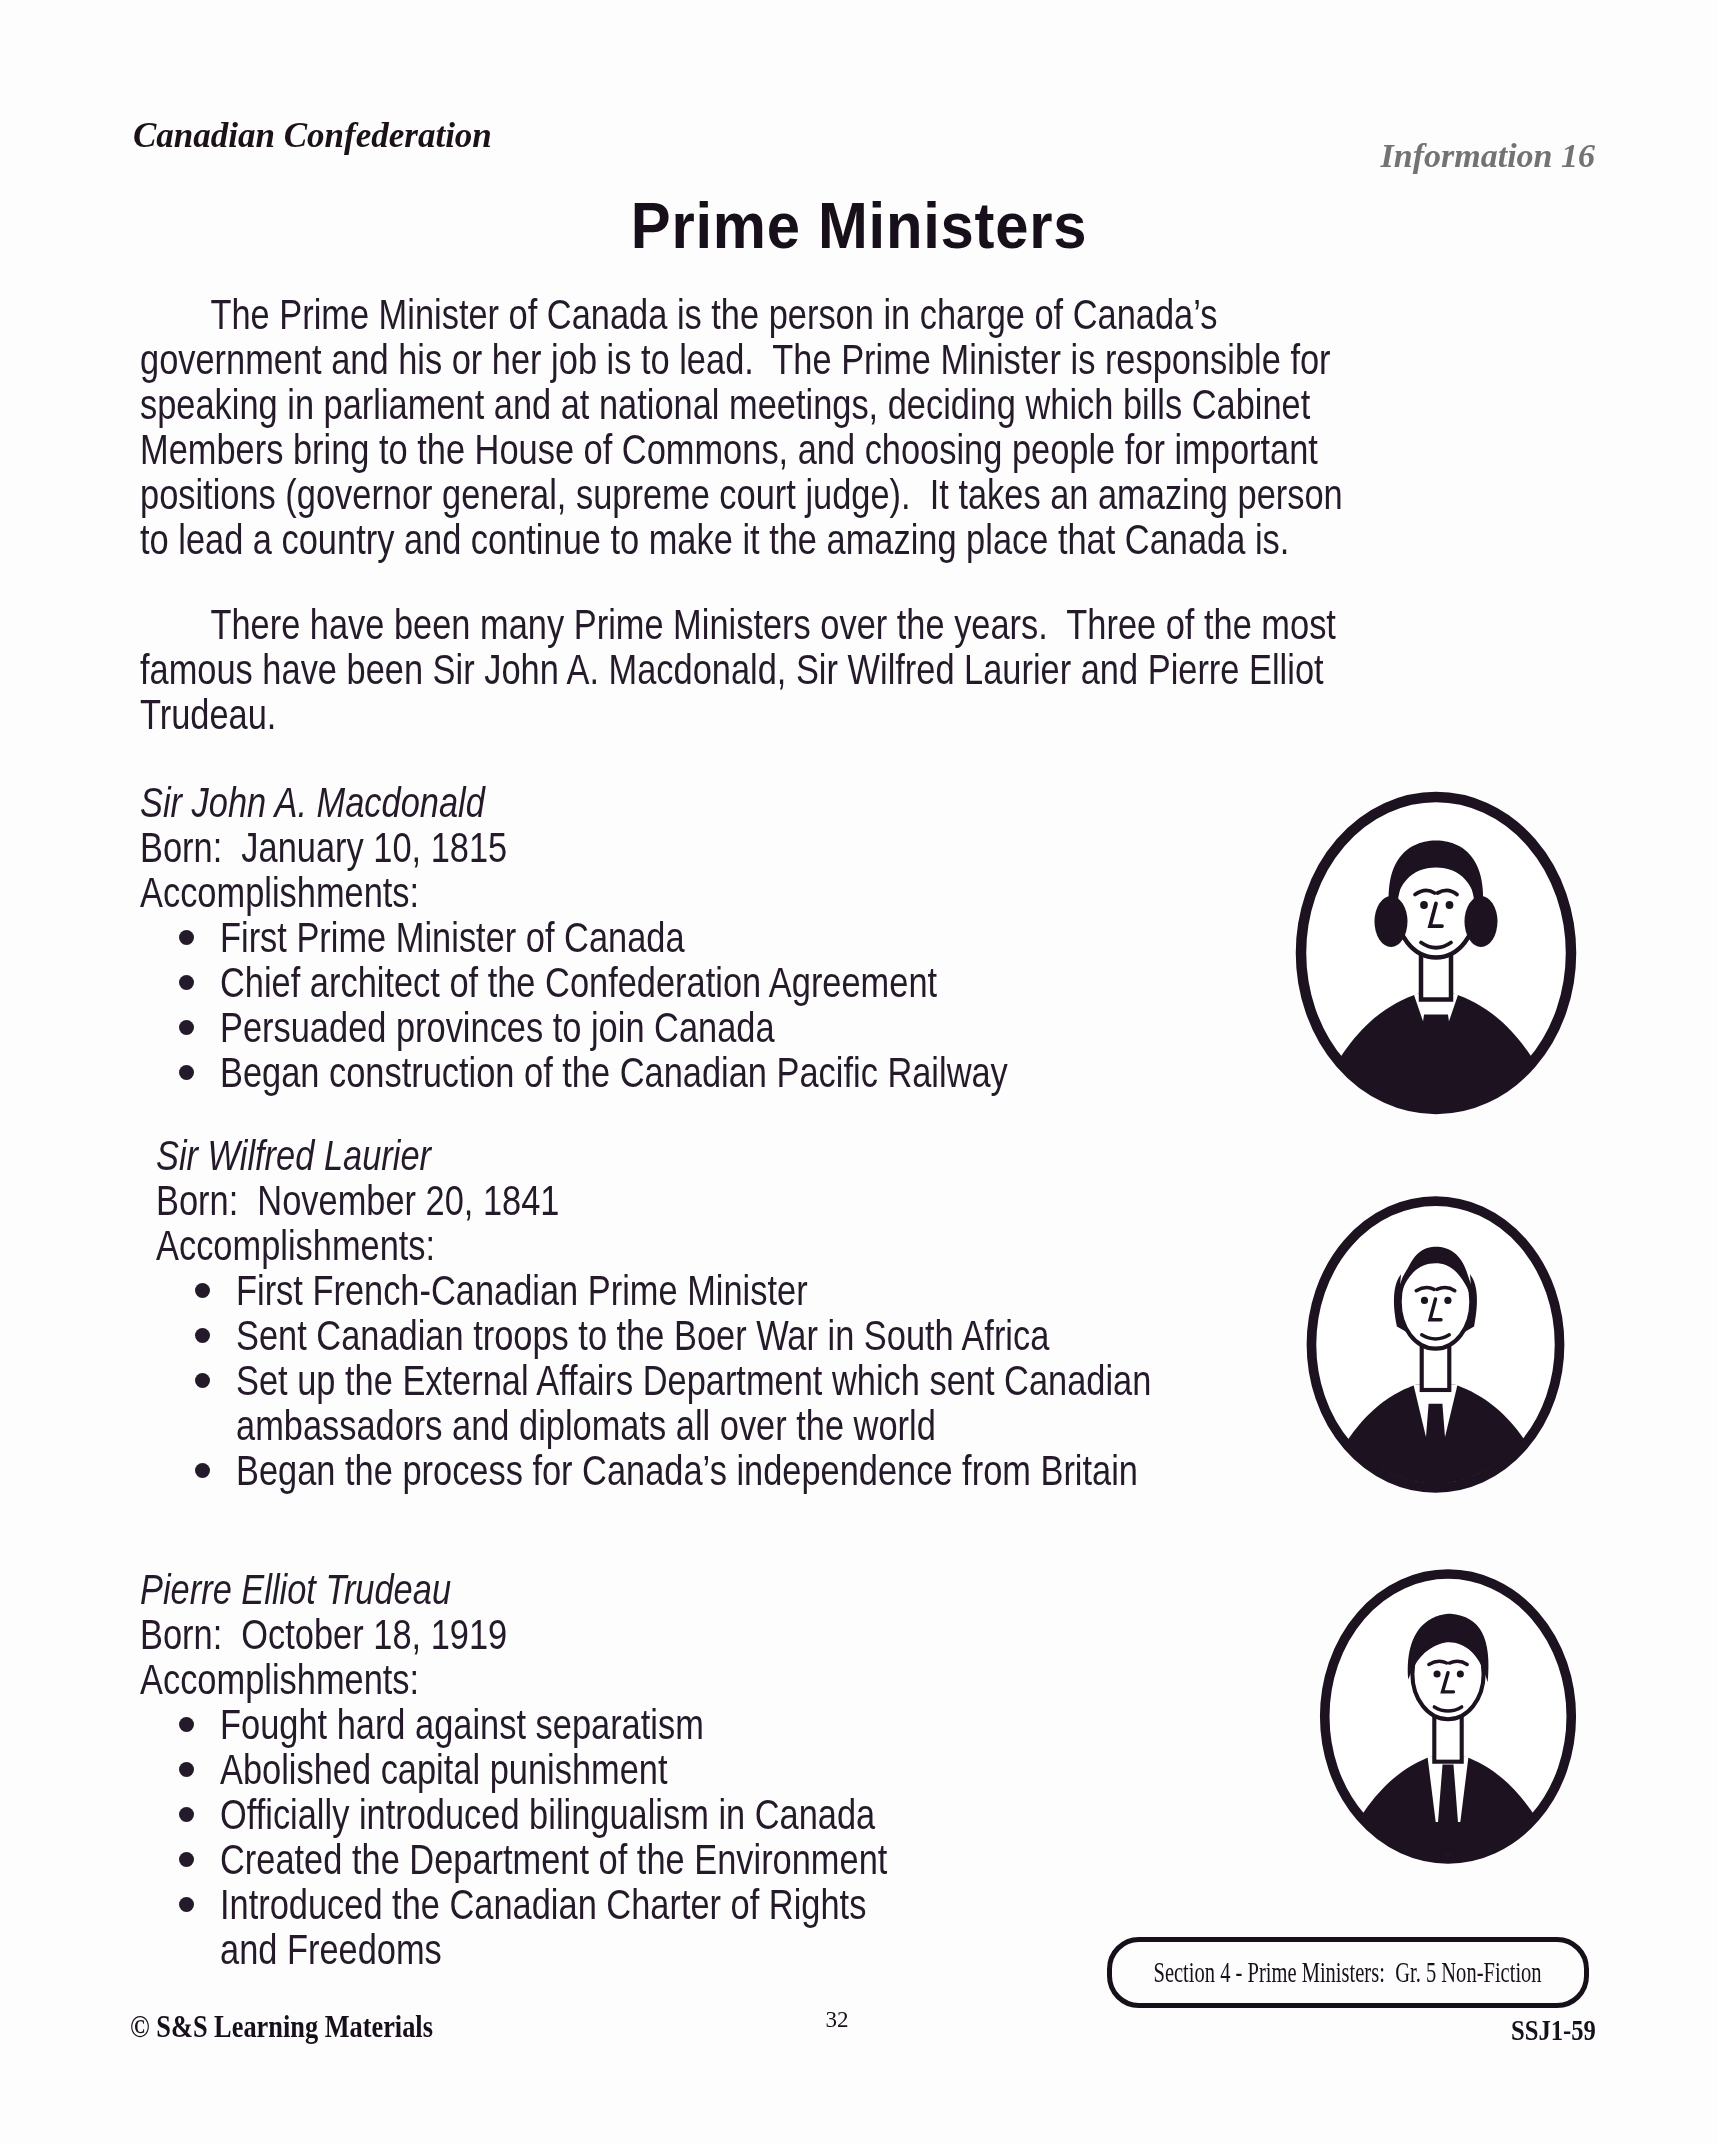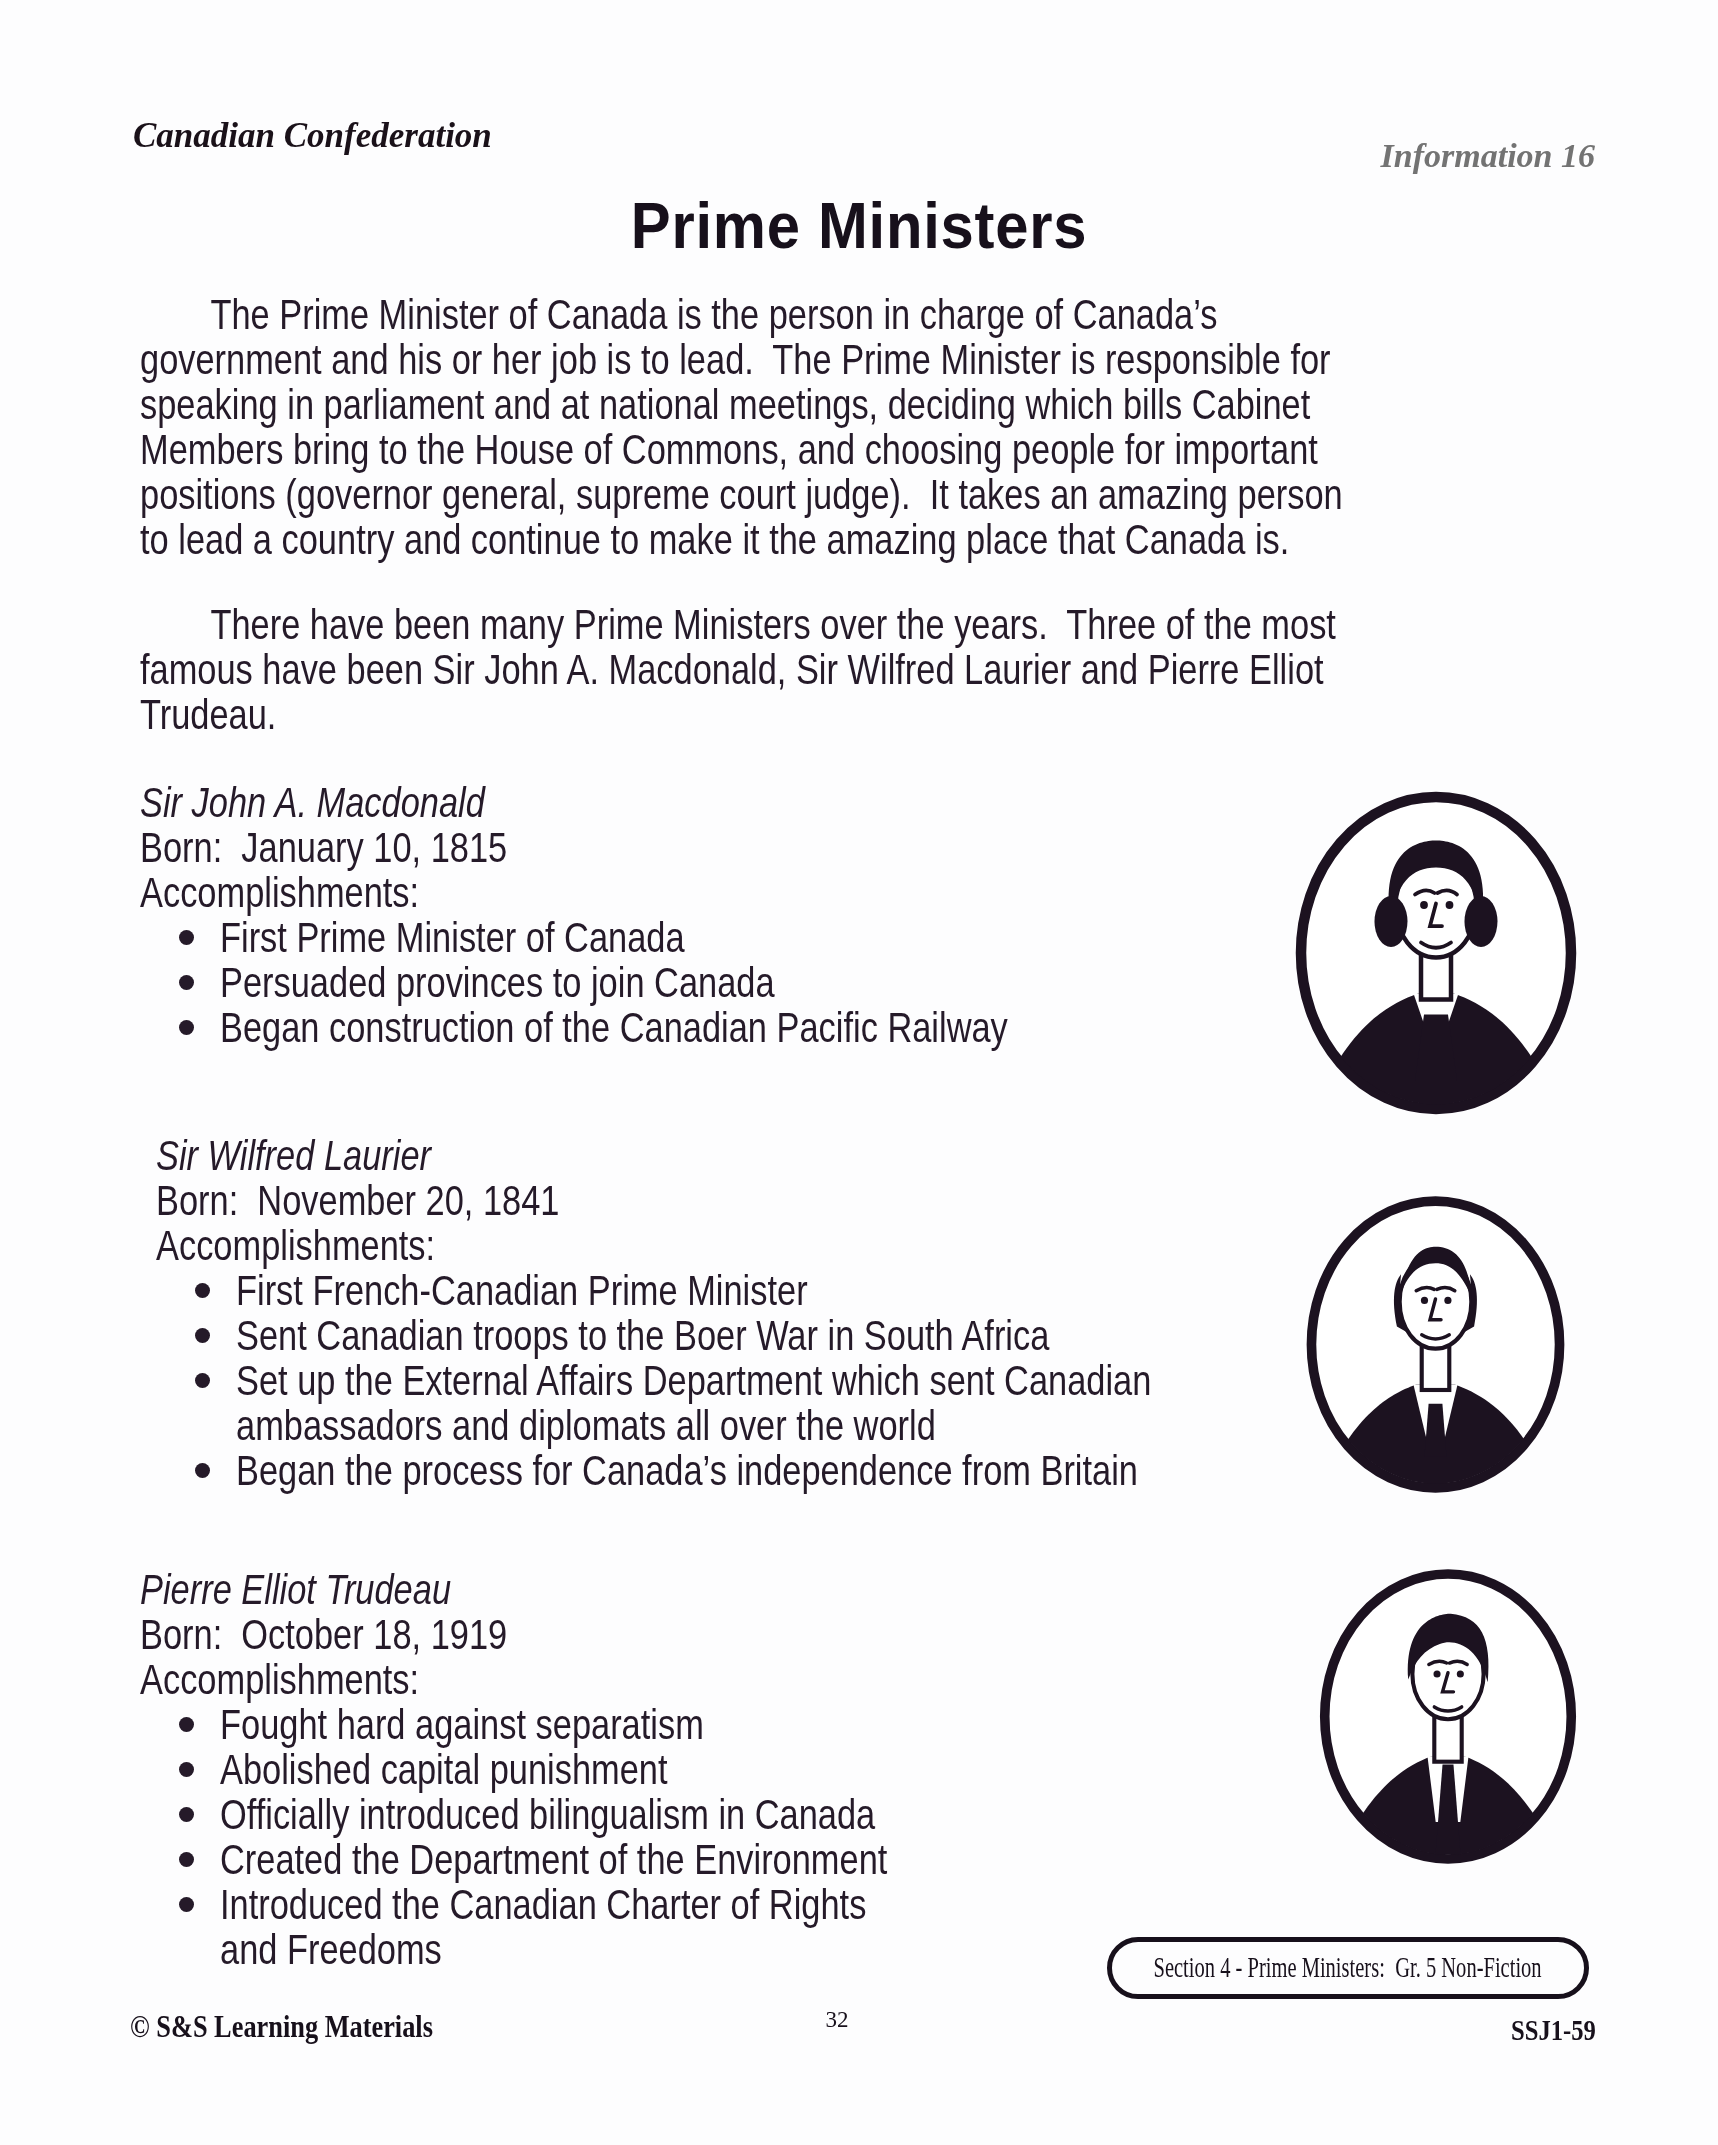--- a/index.html
+++ b/index.html
@@ -55,21 +55,21 @@
     width:15px;height:15px;border-radius:50%;
     background:#251a29;
   }
   
   .portrait{position:absolute;}
   #portrait-macdonald{left:1286px;top:780px;width:300px;height:346px;}
   #portrait-laurier{left:1282px;top:1186px;width:307px;height:317px;}
   #portrait-trudeau{left:1307px;top:1559px;width:282px;height:315px;}
   
   .badge{
-    position:absolute;left:1107px;top:1937px;width:482px;height:62px;
+    position:absolute;left:1107px;top:1937px;width:482px;height:71px;
     border:5.9px solid #17101b;border-radius:32px;
     box-sizing:border-box;
     display:flex;align-items:center;justify-content:center;
     background:#fdfdfe;
   }
   .badge-text{
     font-family:"Liberation Serif",serif;
     font-size:28.5px;color:#17101b;white-space:pre;
     transform:scaleX(.72);
   }
@@ -116,20 +116,24 @@
     <div class="tl">Trudeau.</div>
   </div>
 
   <div class="sec" id="sec-macdonald">
     <div class="tl sec-name">Sir John A. Macdonald</div>
     <div class="tl">Born:  January 10, 1815</div>
     <div class="tl">Accomplishments:</div>
     <div class="bullet">
       <span class="dot"></span>
       <div class="tl">First Prime Minister of Canada</div>
+    </div>
+    <div class="bullet">
+      <span class="dot"></span>
+      <div class="tl">Chief architect of the Confederation Agreement</div>
     </div>
     <div class="bullet">
       <span class="dot"></span>
       <div class="tl">Persuaded provinces to join Canada</div>
     </div>
     <div class="bullet">
       <span class="dot"></span>
       <div class="tl">Began construction of the Canadian Pacific Railway</div>
     </div>
   </div>

